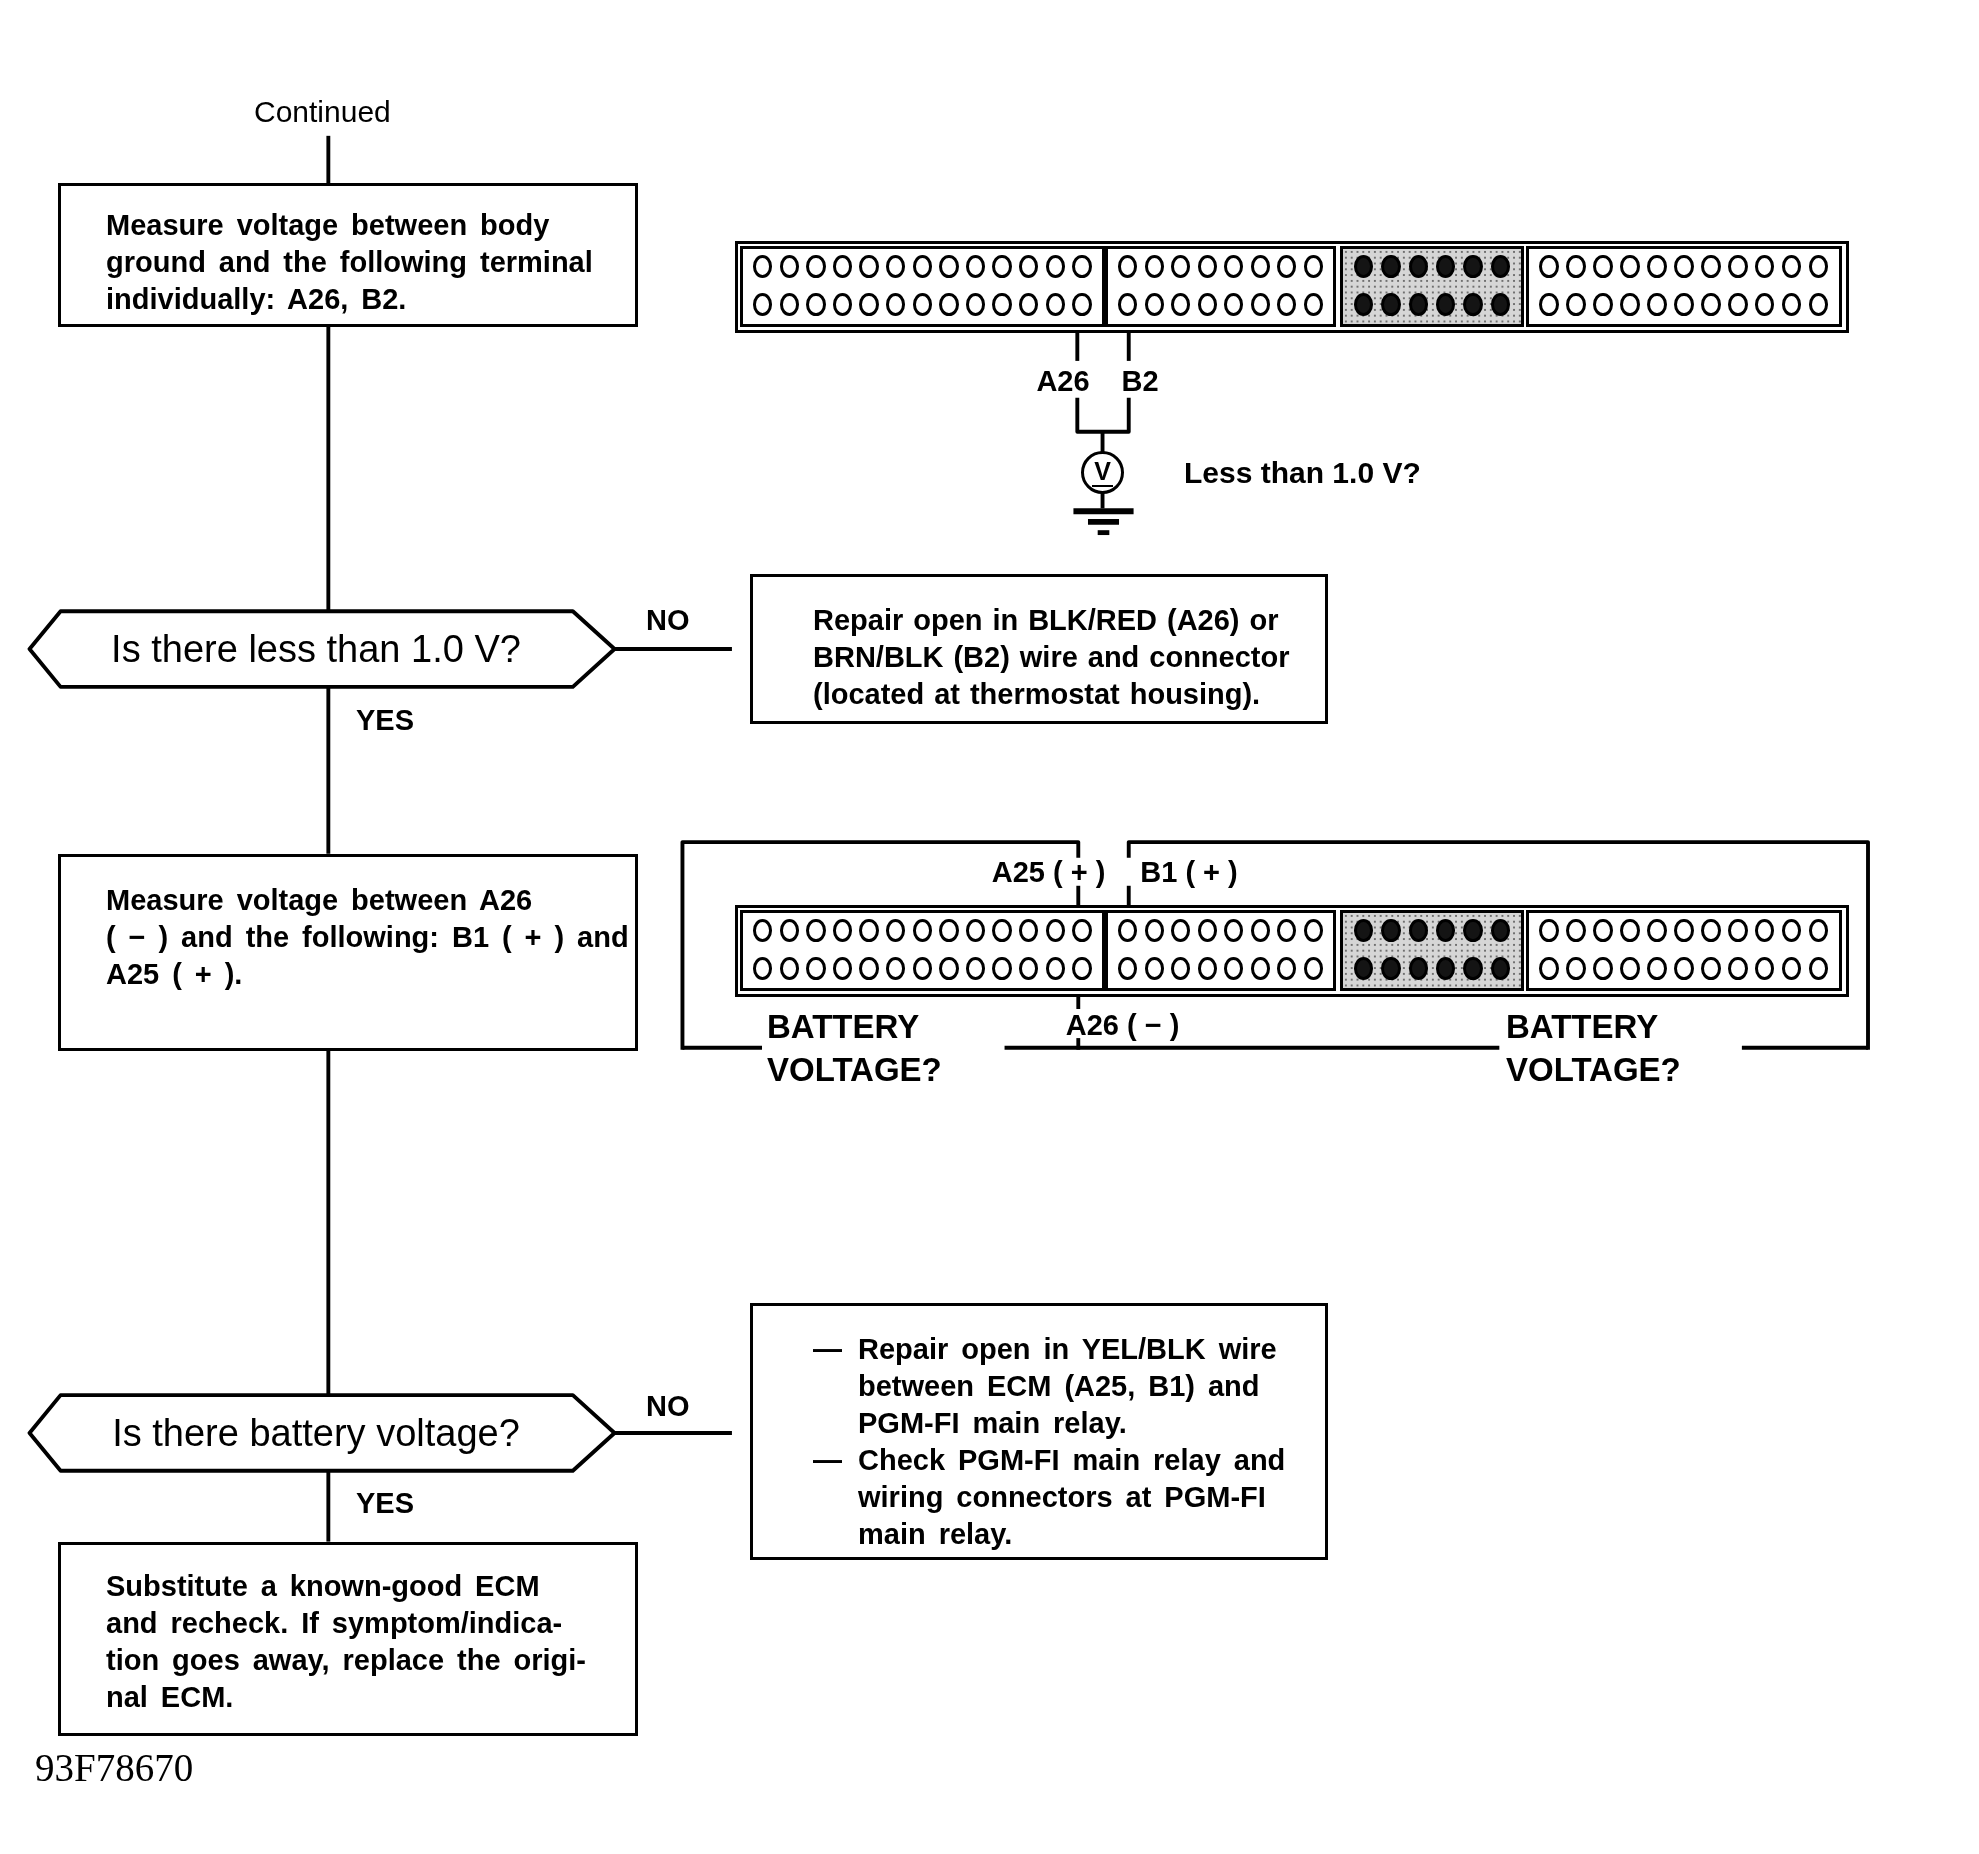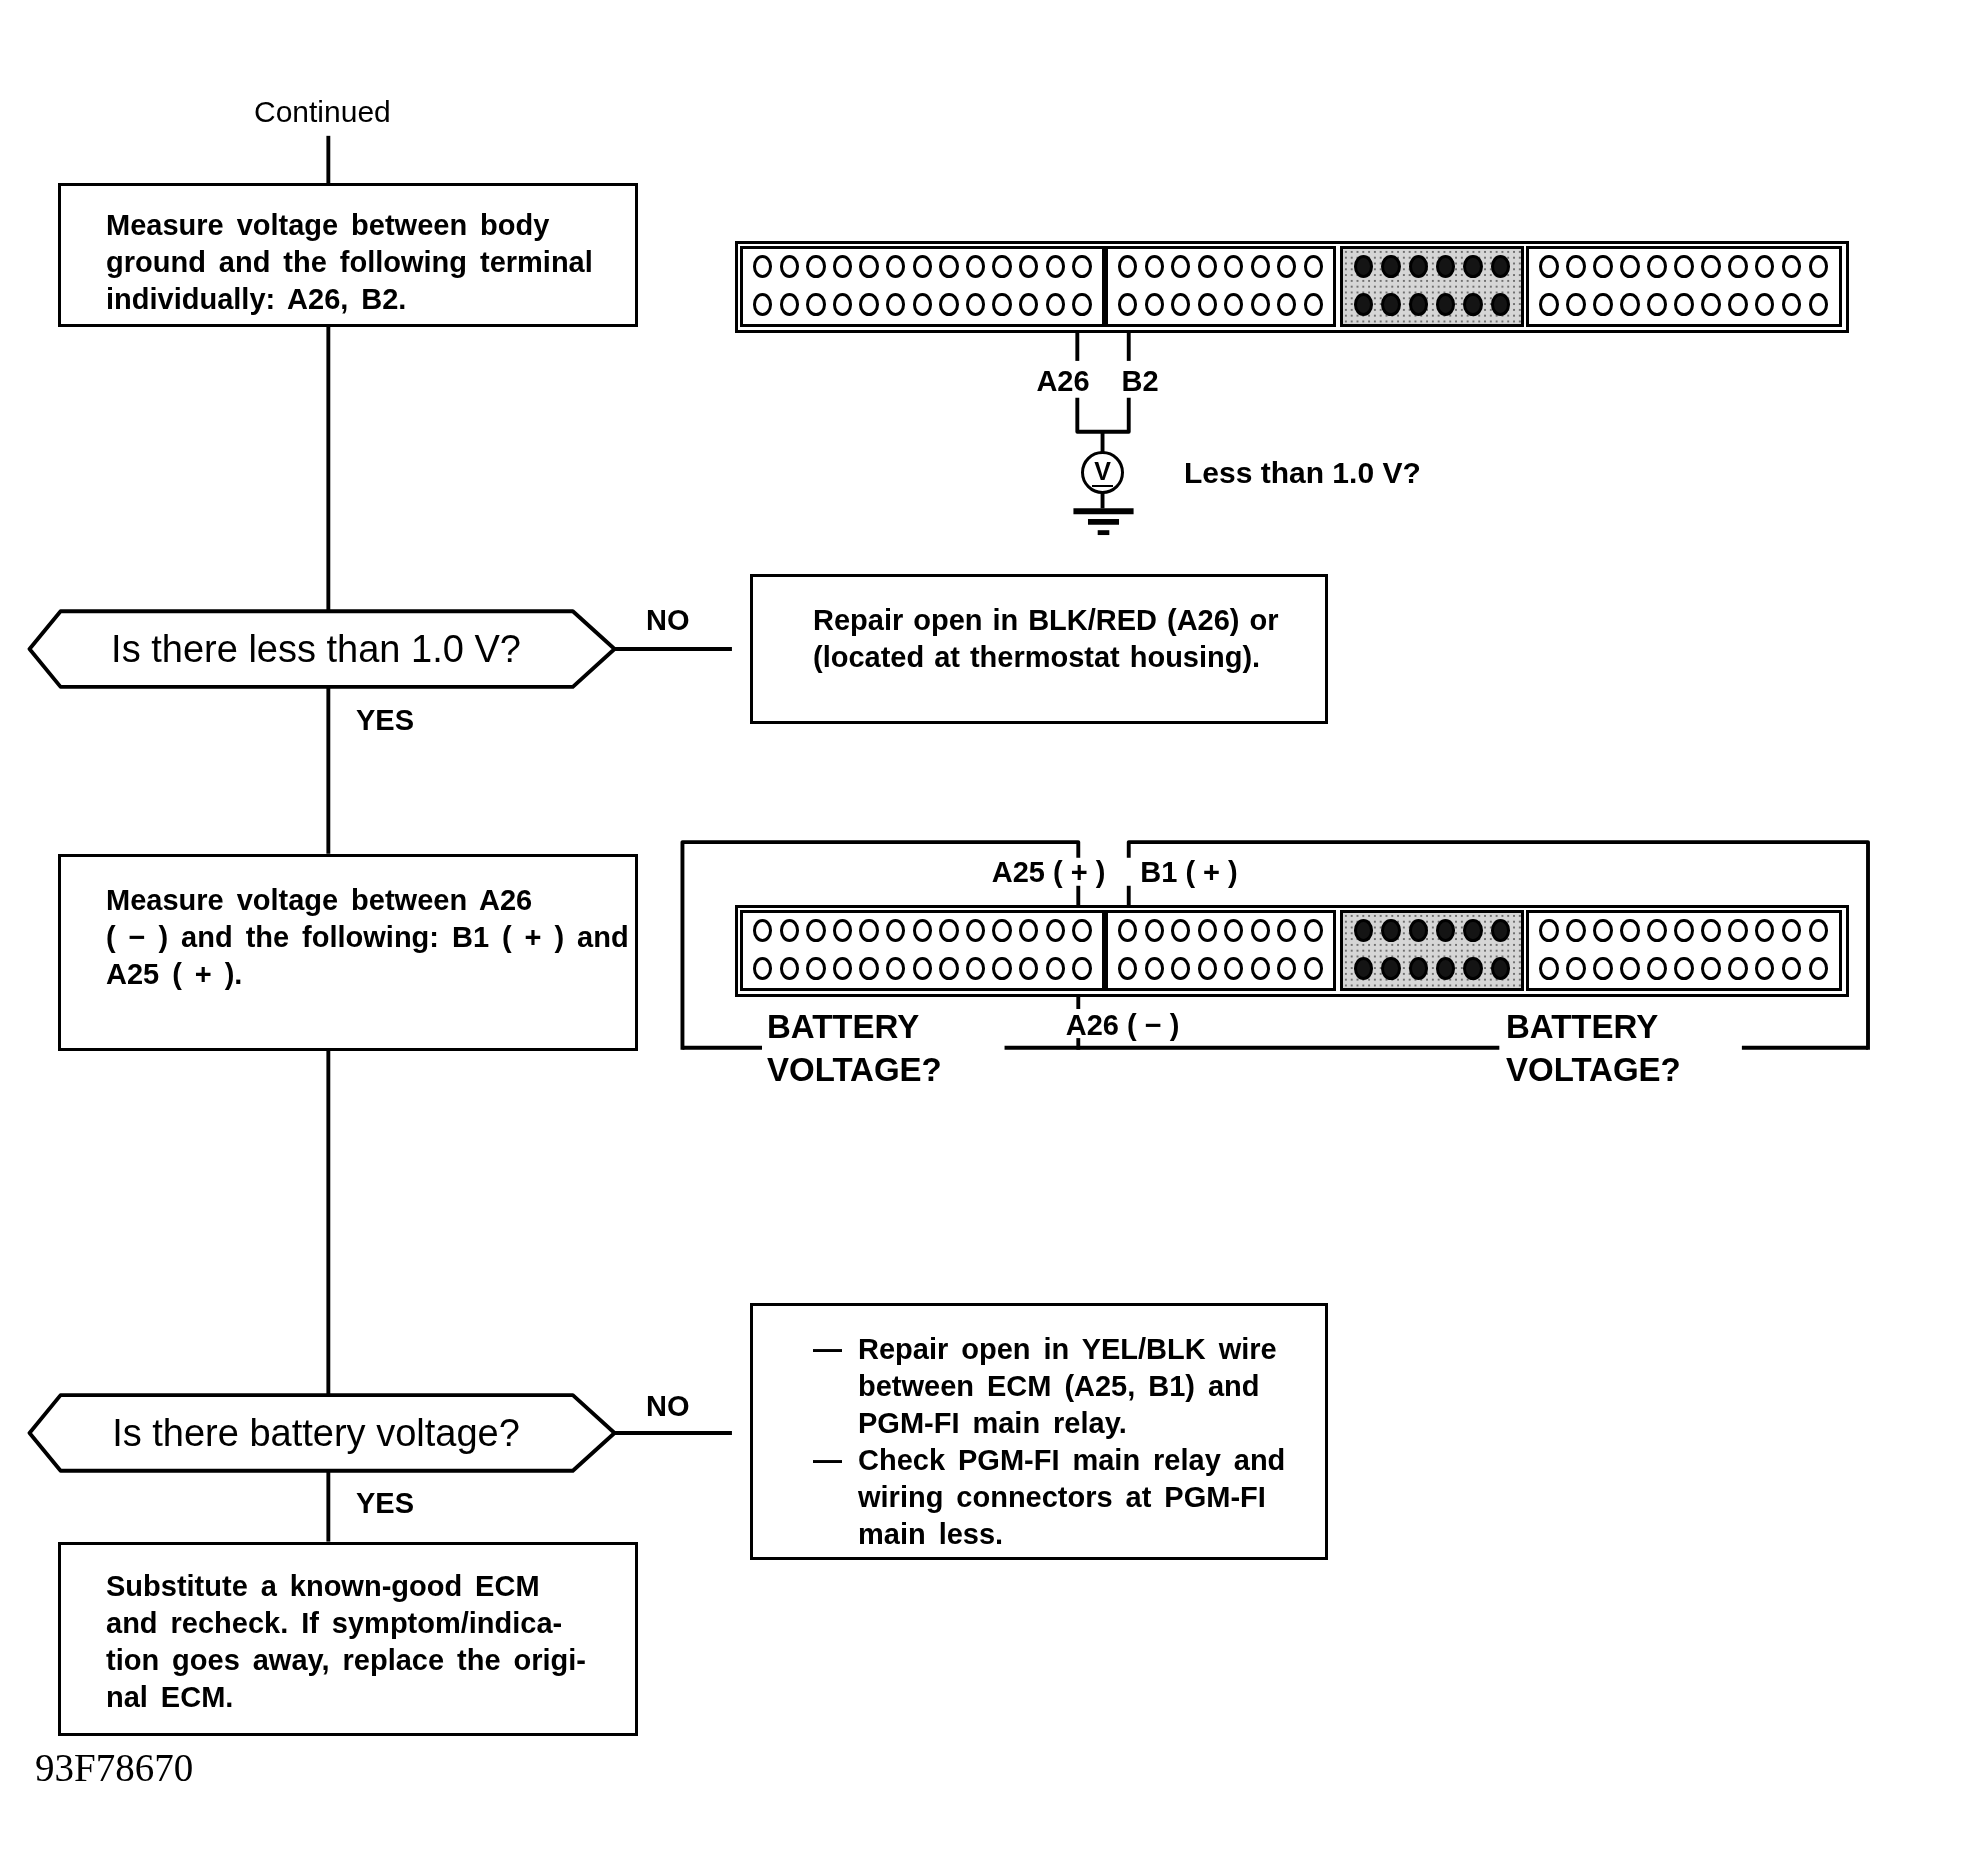--- a/index.html
+++ b/index.html
@@ -239,20 +239,21 @@
   </div>
 
   <div class="tag" style="left:1184px;top:456px;font-size:30px;">Less than 1.0 V?</div>
 
   <div class="hexlabel" style="left:60px;top:611px;width:512px;height:76px;">Is there less than 1.0 V?</div>
   <div class="tag" style="left:646px;top:604px;">NO</div>
   <div class="tag" style="left:356px;top:704px;">YES</div>
 
   <div class="fbox" style="left:730px;top:574px;width:578px;height:150px;padding:25px 9.7px 0 60px;font-weight:700;">
     <div class="ln" style="word-spacing:1.9px;">Repair open in BLK/RED (A26) or</div>
+    <div class="ln" style="word-spacing:1.9px;">BRN/BLK (B2) wire and connector</div>
     <div class="ln" style="word-spacing:1.9px;">(located at thermostat housing).</div>
   </div>
 
   <div class="fbox" style="left:38px;top:854px;width:580px;height:197px;padding:25px 13.6px 0 45px;">
     <div class="ln">Measure voltage between A26</div>
     <div class="ln">( − ) and the following: B1 ( + ) and</div>
     <div class="ln">A25 ( + ).</div>
   </div>
 
   <div class="tag" style="left:975px;top:856px;width:147px;text-align:center;">A25 ( + )</div>
@@ -383,21 +384,21 @@
         <div class="ln">Repair open in YEL/BLK wire</div>
         <div class="ln">between ECM (A25, B1) and</div>
         <div class="ln">PGM-FI main relay.</div>
       </div>
     </div>
     <div class="brow">
       <div class="bullet">—</div>
       <div class="blines">
         <div class="ln">Check PGM-FI main relay and</div>
         <div class="ln">wiring connectors at PGM-FI</div>
-        <div class="ln">main less.</div>
+        <div class="ln">main relay.</div>
       </div>
     </div>
   </div>
 
   <div class="fbox" style="left:38px;top:1542px;width:580px;height:194px;padding:23px 13.6px 0 45px;">
     <div class="ln">Substitute a known-good ECM</div>
     <div class="ln">and recheck. If symptom/indica-</div>
     <div class="ln">tion goes away, replace the origi-</div>
     <div class="ln">nal ECM.</div>
   </div>

